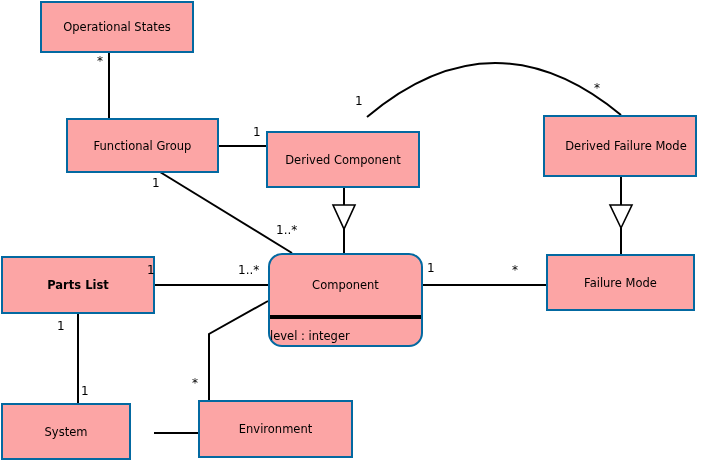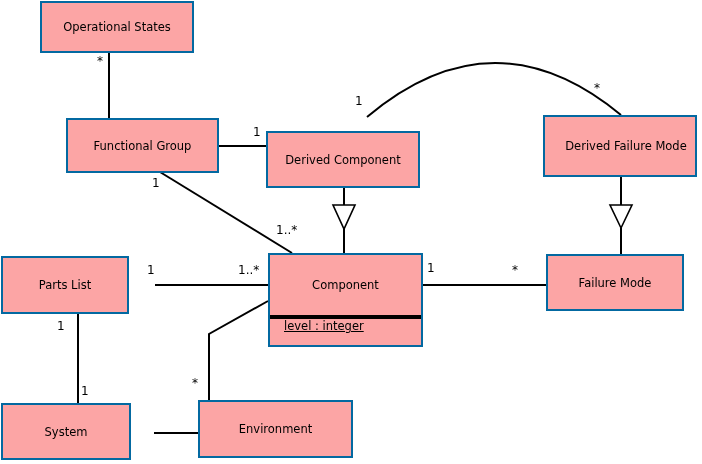--- a/index.html
+++ b/index.html
@@ -44,25 +44,23 @@
     border-bottom: 2px solid #000000;
     display: flex;
     align-items: center;
     justify-content: center;
   }
   .uml-box .attr-compartment {
     box-sizing: border-box;
     border-top: 2px solid #000000;
     height: 26px;
     display: flex;
-    align-items: flex-start;
+    align-items: flex-end;
     justify-content: flex-start;
-    padding-left: 14px;
     font-size: 11.5px;
-    text-decoration: underline;
   }
   .mult {
     position: absolute;
     z-index: 3;
     font-size: 12px;
     color: #000000;
     line-height: 13px;
     white-space: nowrap;
   }
 </style>
@@ -109,34 +107,34 @@
   </div>
 
   <div class="uml-box" style="left:266px; top:131px; width:154px; height:57px;">
     <span>Derived Component</span>
   </div>
 
   <div class="uml-box" style="left:543px; top:115px; width:154px; height:62px;padding-left:12px;">
     <span>Derived Failure Mode</span>
   </div>
 
-  <div class="uml-box" style="left:1px; top:256px; width:128px; height:58px;">
+  <div class="uml-box" style="left:1px; top:256px; width:154px; height:58px;font-weight:bold;">
     <span>Parts List</span>
   </div>
 
-  <div class="uml-box compartments" style="left:268px; top:253px; width:155px; height:94px;">
+  <div class="uml-box compartments" style="left:268px; top:253px; width:155px; height:94px;border-radius:14px;">
     <div class="title-compartment">
       <span>Component</span>
     </div>
     <div class="attr-compartment">
       <span>level : integer</span>
     </div>
   </div>
 
-  <div class="uml-box" style="left:546px; top:254px; width:138px; height:57px;">
+  <div class="uml-box" style="left:546px; top:254px; width:149px; height:57px;">
     <span>Failure Mode</span>
   </div>
 
   <div class="uml-box" style="left:1px; top:403px; width:130px; height:57px;">
     <span>System</span>
   </div>
 
   <div class="uml-box" style="left:198px; top:400px; width:155px; height:58px;">
     <span>Environment</span>
   </div>

